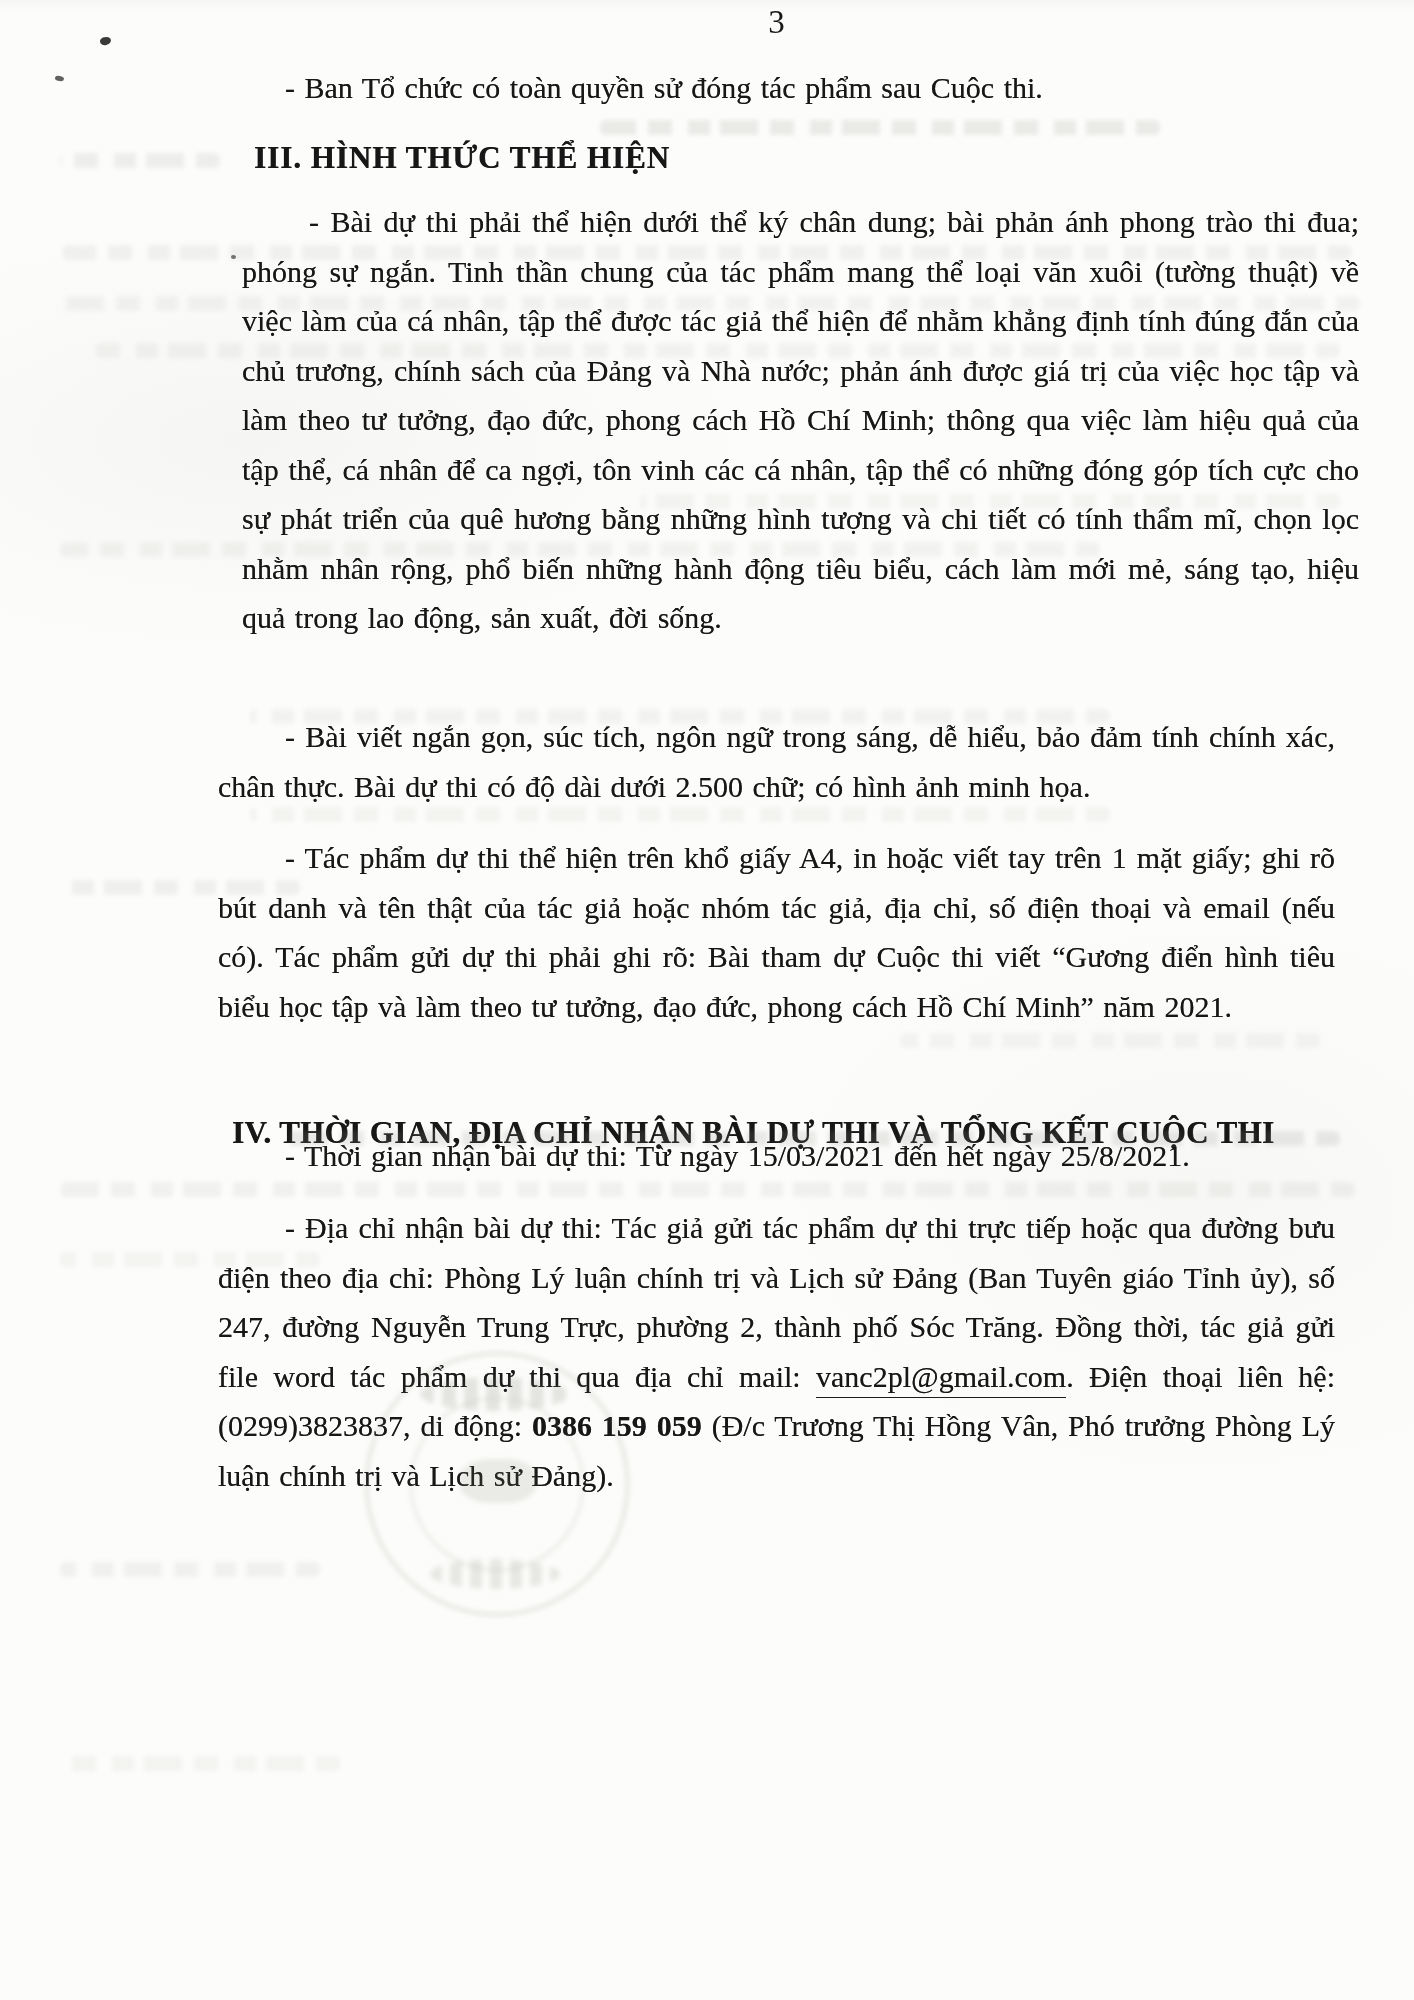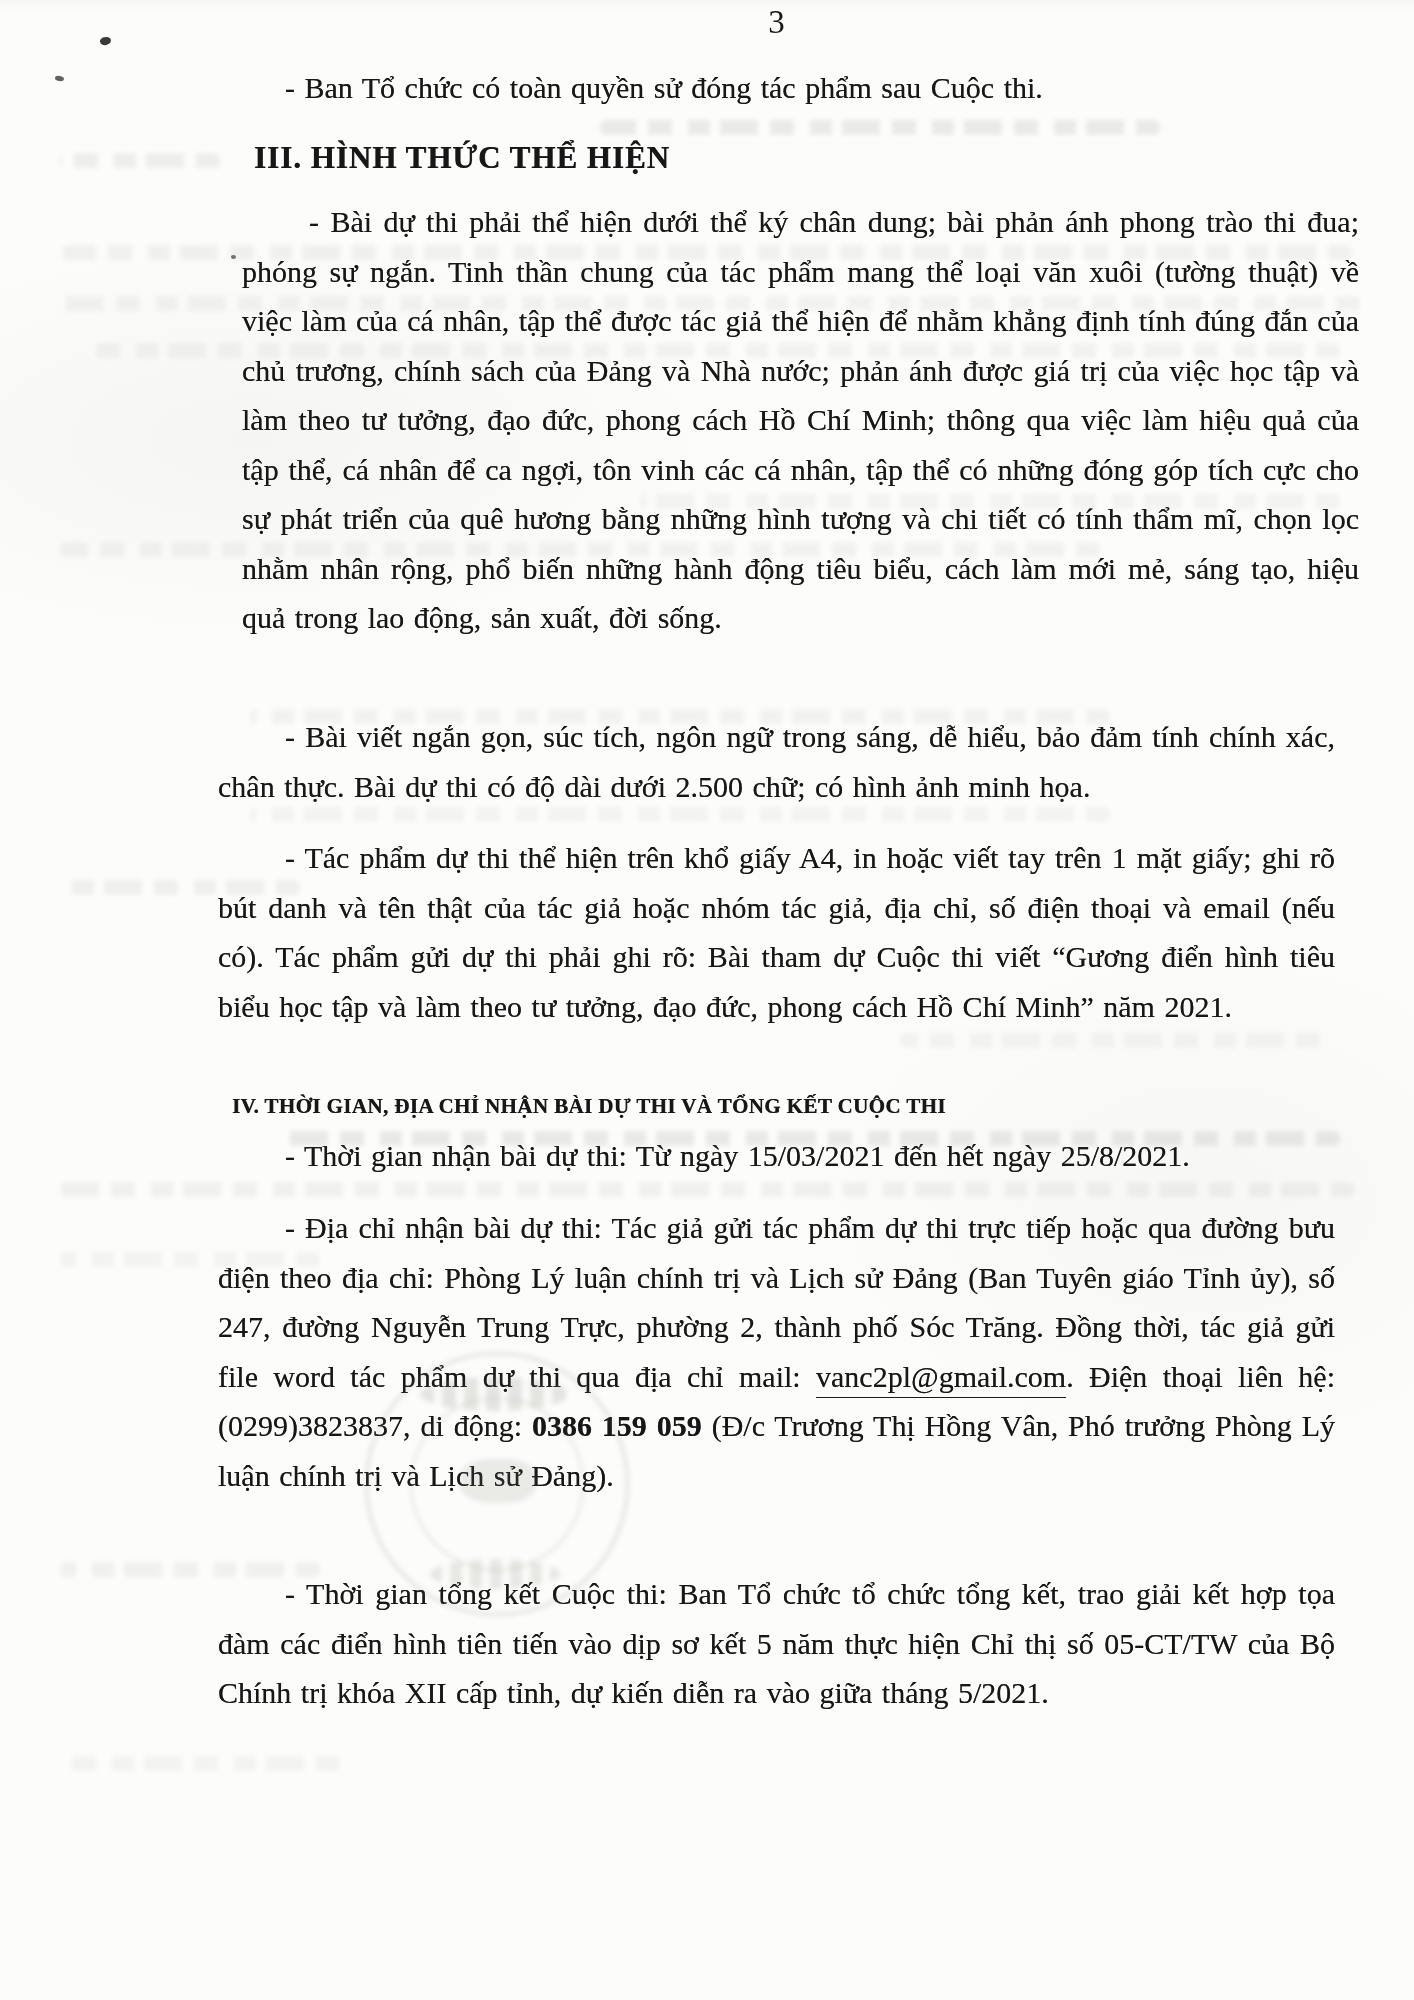--- a/index.html
+++ b/index.html
@@ -39,21 +39,21 @@
     margin:0;
     font-size:31px;line-height:49.5px;font-weight:bold;
     letter-spacing:1px;white-space:nowrap;
     text-shadow:.4px 0 0 rgba(10,10,10,.8);
   }
   .pos-intro{top:63px;}
   .pos-h3{top:133px;text-indent:36px;}
   .pos-p1{top:197px;margin-left:24px;}
   .pos-p2{top:712px;}
   .pos-p3{top:833px;}
-  .pos-h4{top:1082px;text-indent:14px;font-size:21px;letter-spacing:.4px;}
+  .pos-h4{top:1108px;text-indent:14px;font-size:31px;letter-spacing:.4px;}
   .pos-p4{top:1131px;}
   .pos-p5{top:1203px;}
   .pos-p6{top:1569px;}
   .email{
     text-decoration-thickness:1.5px;
     border-bottom:1.5px solid #1c1c1c;
     padding-bottom:4px;
     cursor:pointer;
   }
   .bold{font-weight:bold;}
@@ -115,21 +115,20 @@
   <p class="para pos-p2">- Bài viết ngắn gọn, súc tích, ngôn ngữ trong sáng, dễ hiểu, bảo đảm tính chính xác, chân thực. Bài dự thi có độ dài dưới 2.500 chữ; có hình ảnh minh họa.</p>
 
   <p class="para pos-p3">- Tác phẩm dự thi thể hiện trên khổ giấy A4, in hoặc viết tay trên 1 mặt giấy; ghi rõ bút danh và tên thật của tác giả hoặc nhóm tác giả, địa chỉ, số điện thoại và email (nếu có). Tác phẩm gửi dự thi phải ghi rõ: Bài tham dự Cuộc thi viết “Gương điển hình tiêu biểu học tập và làm theo tư tưởng, đạo đức, phong cách Hồ Chí Minh” năm 2021.</p>
 
   <h3 class="heading pos-h4">IV. THỜI GIAN, ĐỊA CHỈ NHẬN BÀI DỰ THI VÀ TỔNG KẾT CUỘC THI</h3>
 
   <p class="para pos-p4">- Thời gian nhận bài dự thi: Từ ngày 15/03/2021 đến hết ngày 25/8/2021.</p>
 
   <p class="para pos-p5"><span>- Địa chỉ nhận bài dự thi: Tác giả gửi tác phẩm dự thi trực tiếp hoặc qua đường bưu điện theo địa chỉ: Phòng Lý luận chính trị và Lịch sử Đảng (Ban Tuyên giáo Tỉnh ủy), số 247, đường Nguyễn Trung Trực, phường 2, thành phố Sóc Trăng. Đồng thời, tác giả gửi file word tác phẩm dự thi qua địa chỉ mail: </span><span class="email">vanc2pl@gmail.com</span><span>. Điện thoại liên hệ: (0299)3823837, di động: </span><span class="bold">0386 159 059</span><span> (Đ/c Trương Thị Hồng Vân, Phó trưởng Phòng Lý luận chính trị và Lịch sử Đảng).</span></p>
 
-  <p class="para pos-p6">- Thời gian tổng kết Cuộc thi: Ban Tổ chức tổ chức tổng kết, trao giải kết hợp tọa đàm các điển hình tiên tiến vào dịp sơ kết 5 năm thực hiện Chỉ thị số 05-CT/TW của Bộ Chính trị khóa XII cấp tỉnh, dự kiến diễn ra vào giữa tháng 5/2021.</p>
 
   <div class="ghost" style="left:600px;top:120px;width:560px;opacity:.16;"></div>
   <div class="ghost" style="left:60px;top:153px;width:160px;opacity:.13;"></div>
   <div class="ghost" style="left:62px;top:245px;width:1290px;opacity:.10;"></div>
   <div class="ghost" style="left:60px;top:296px;width:1300px;opacity:.09;"></div>
   <div class="ghost" style="left:95px;top:343px;width:1245px;opacity:.09;"></div>
   <div class="ghost" style="left:640px;top:494px;width:700px;opacity:.08;"></div>
   <div class="ghost" style="left:60px;top:542px;width:1040px;opacity:.09;"></div>
   <div class="ghost" style="left:250px;top:709px;width:860px;opacity:.09;"></div>
   <div class="ghost" style="left:250px;top:807px;width:860px;opacity:.08;"></div>

